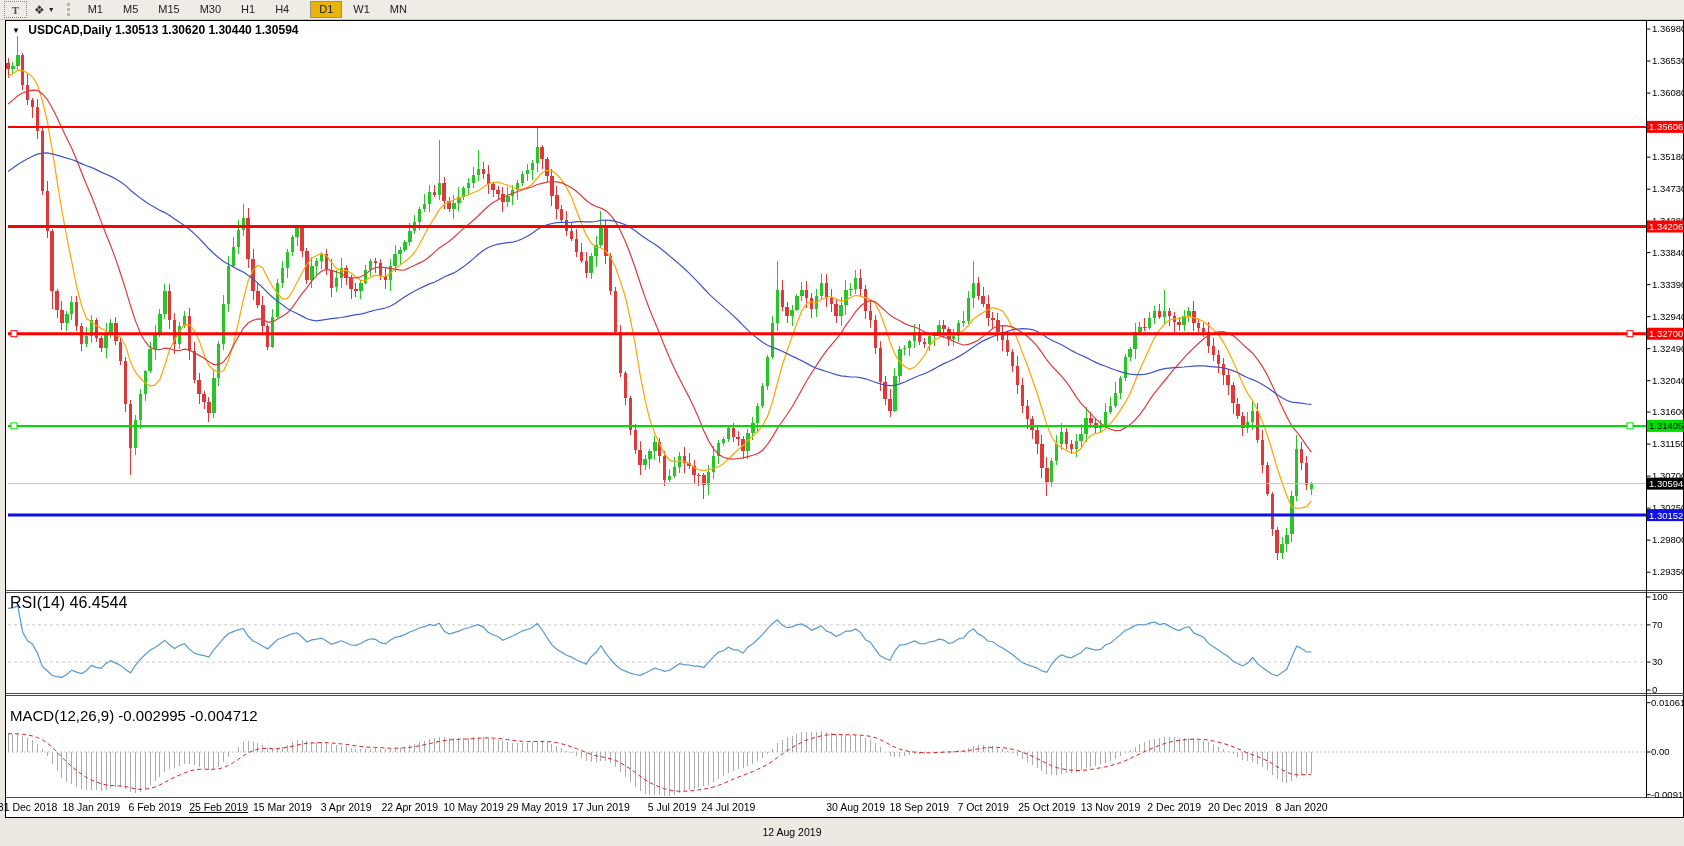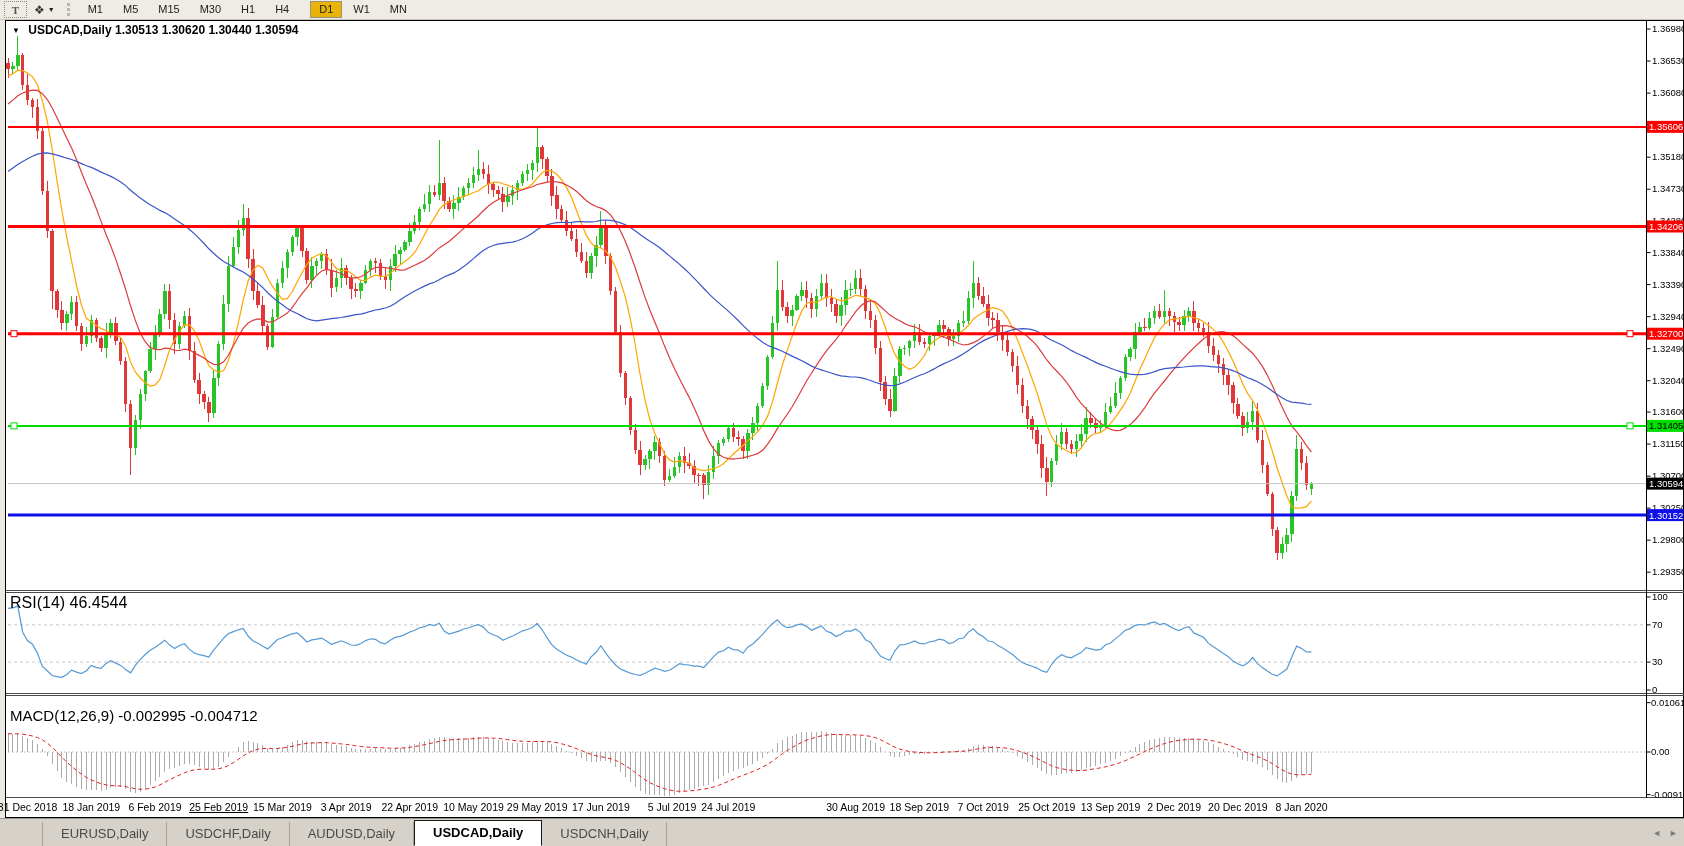--- a/index.html
+++ b/index.html
@@ -973,31 +973,20 @@
       <span class="date-lbl" style="left: 473.5px;">10 May 2019</span>
       <span class="date-lbl" style="left: 537.2px;">29 May 2019</span>
       <span class="date-lbl" style="left: 600.9px;">17 Jun 2019</span>
       <span class="date-lbl" style="left: 672px; text-align: right;">5 Jul 2019</span>
       <span class="date-lbl" style="left: 728.3px;">24 Jul 2019</span>
       <span class="date-lbl" style="left: 792px; margin-top: 25px;">12 Aug 2019</span>
       <span class="date-lbl" style="left: 855.7px;">30 Aug 2019</span>
       <span class="date-lbl" style="left: 919.4px;">18 Sep 2019</span>
       <span class="date-lbl" style="left: 983.1px;">7 Oct 2019</span>
       <span class="date-lbl" style="left: 1046.8px;">25 Oct 2019</span>
-      <span class="date-lbl" style="left: 1110.5px;">13 Sep 2019</span>
+      <span class="date-lbl" style="left: 1110.5px;">13 Nov 2019</span>
       <span class="date-lbl" style="left: 1174.2px;">2 Dec 2019</span>
       <span class="date-lbl" style="left: 1237.9px; text-align: center;">20 Dec 2019</span>
       <span class="date-lbl" style="left: 1301.6px;">8 Jan 2020</span>
     </div>
 
-  <div id="tabbar">
-    <span class="tab first">EURUSD,Daily</span>
-      <span class="tab">USDCHF,Daily</span>
-      <span class="tab">AUDUSD,Daily</span>
-      <span class="tab active">USDCAD,Daily</span>
-      <span class="tab">USDCNH,Daily</span>
-      <span class="tab-scroll">
-      <span>◄</span>
-      <span>►</span>
-    </span>
-  </div>
 
 </div>
 
 </body></html>

